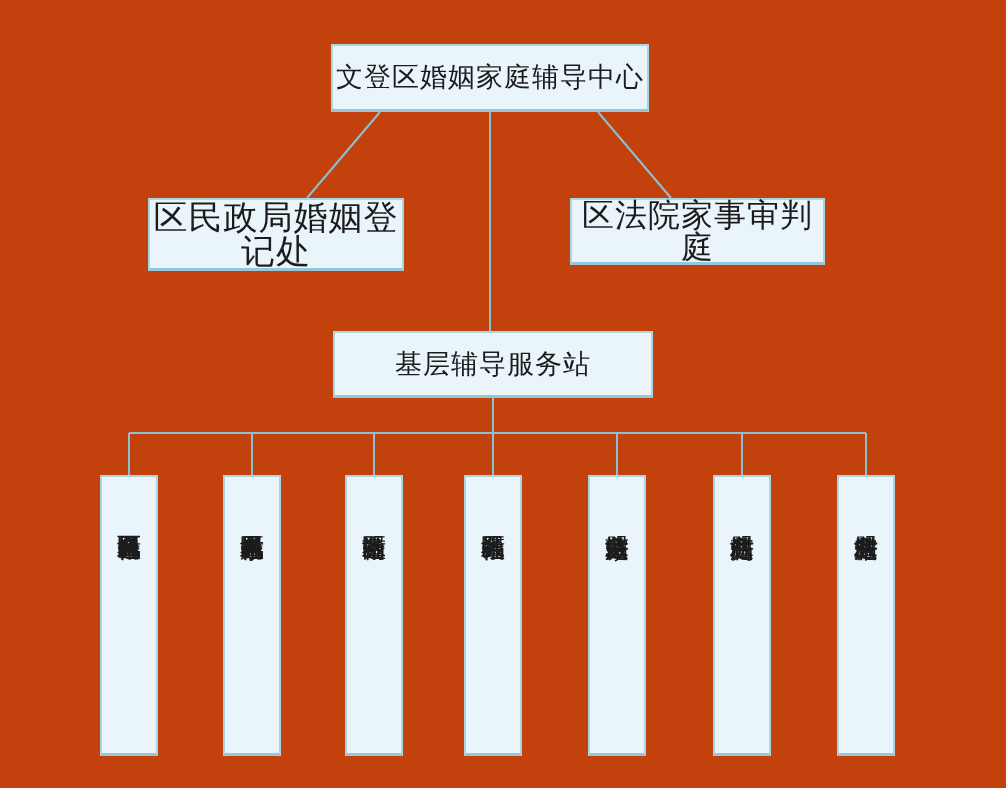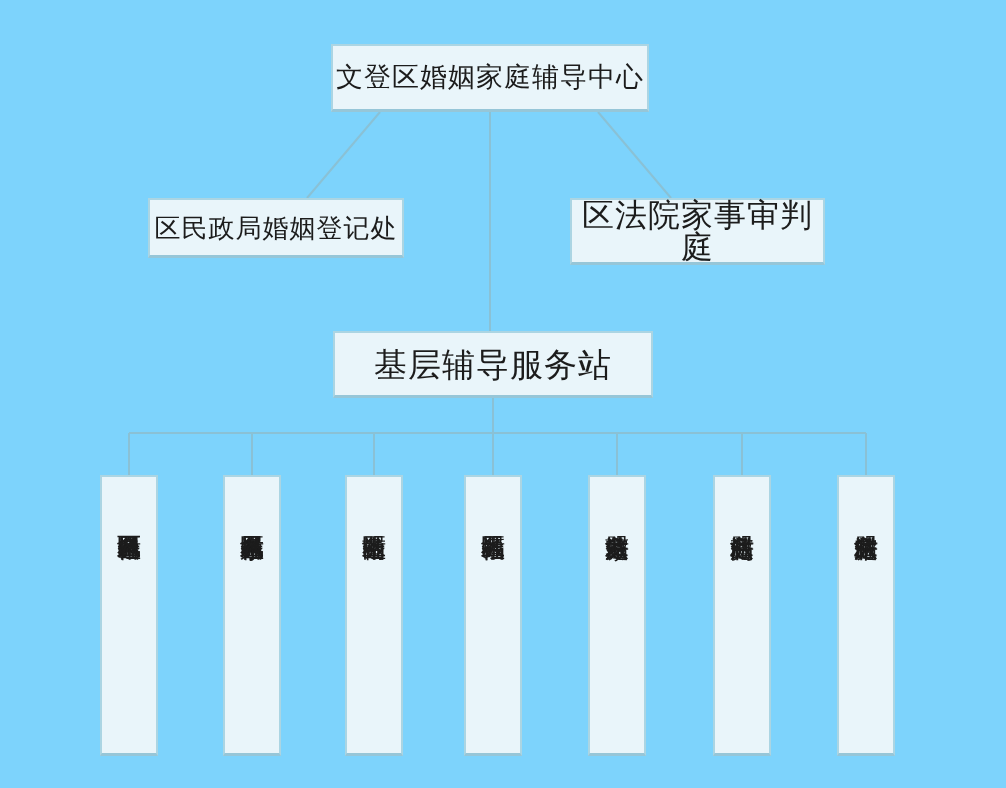--- a/index.html
+++ b/index.html
@@ -5,21 +5,21 @@
   html, body {
     margin: 0;
     padding: 0;
     background: #ffffff;
     font-family: "Liberation Sans", "DejaVu Sans", sans-serif;
   }
   .canvas {
     position: relative;
     width: 1006px;
     height: 788px;
-    background: #7dd3fc;
+    background: #c2410c;
     overflow: hidden;
   }
   .connectors {
     position: absolute;
     left: 0;
     top: 0;
     width: 1006px;
     height: 788px;
     z-index: 1;
   }
@@ -34,23 +34,23 @@
     align-items: center;
     justify-content: center;
     z-index: 2;
   }
   .node-h {
     text-align: center;
     letter-spacing: 1px;
     line-height: 1;
   }
   .node-root   { left: 331px; top:  44px; width: 318px; height: 68px; font-size: 27px; }
-  .node-left   { left: 148px; top: 198px; width: 256px; height: 60px; font-size: 26px; }
+  .node-left   { left: 148px; top: 198px; width: 256px; height: 73px; font-size: 34px; }
   .node-right  { left: 570px; top: 198px; width: 255px; height: 67px; font-size: 32px; }
-  .node-hub    { left: 333px; top: 331px; width: 320px; height: 67px; font-size: 33px; }
+  .node-hub    { left: 333px; top: 331px; width: 320px; height: 67px; font-size: 27px; }
   .station {
     top: 475px;
     width: 58px;
     height: 281px;
     align-items: flex-start;
     padding-top: 40px;
   }
   .station .vtext {
     writing-mode: vertical-rl;
     text-orientation: upright;

